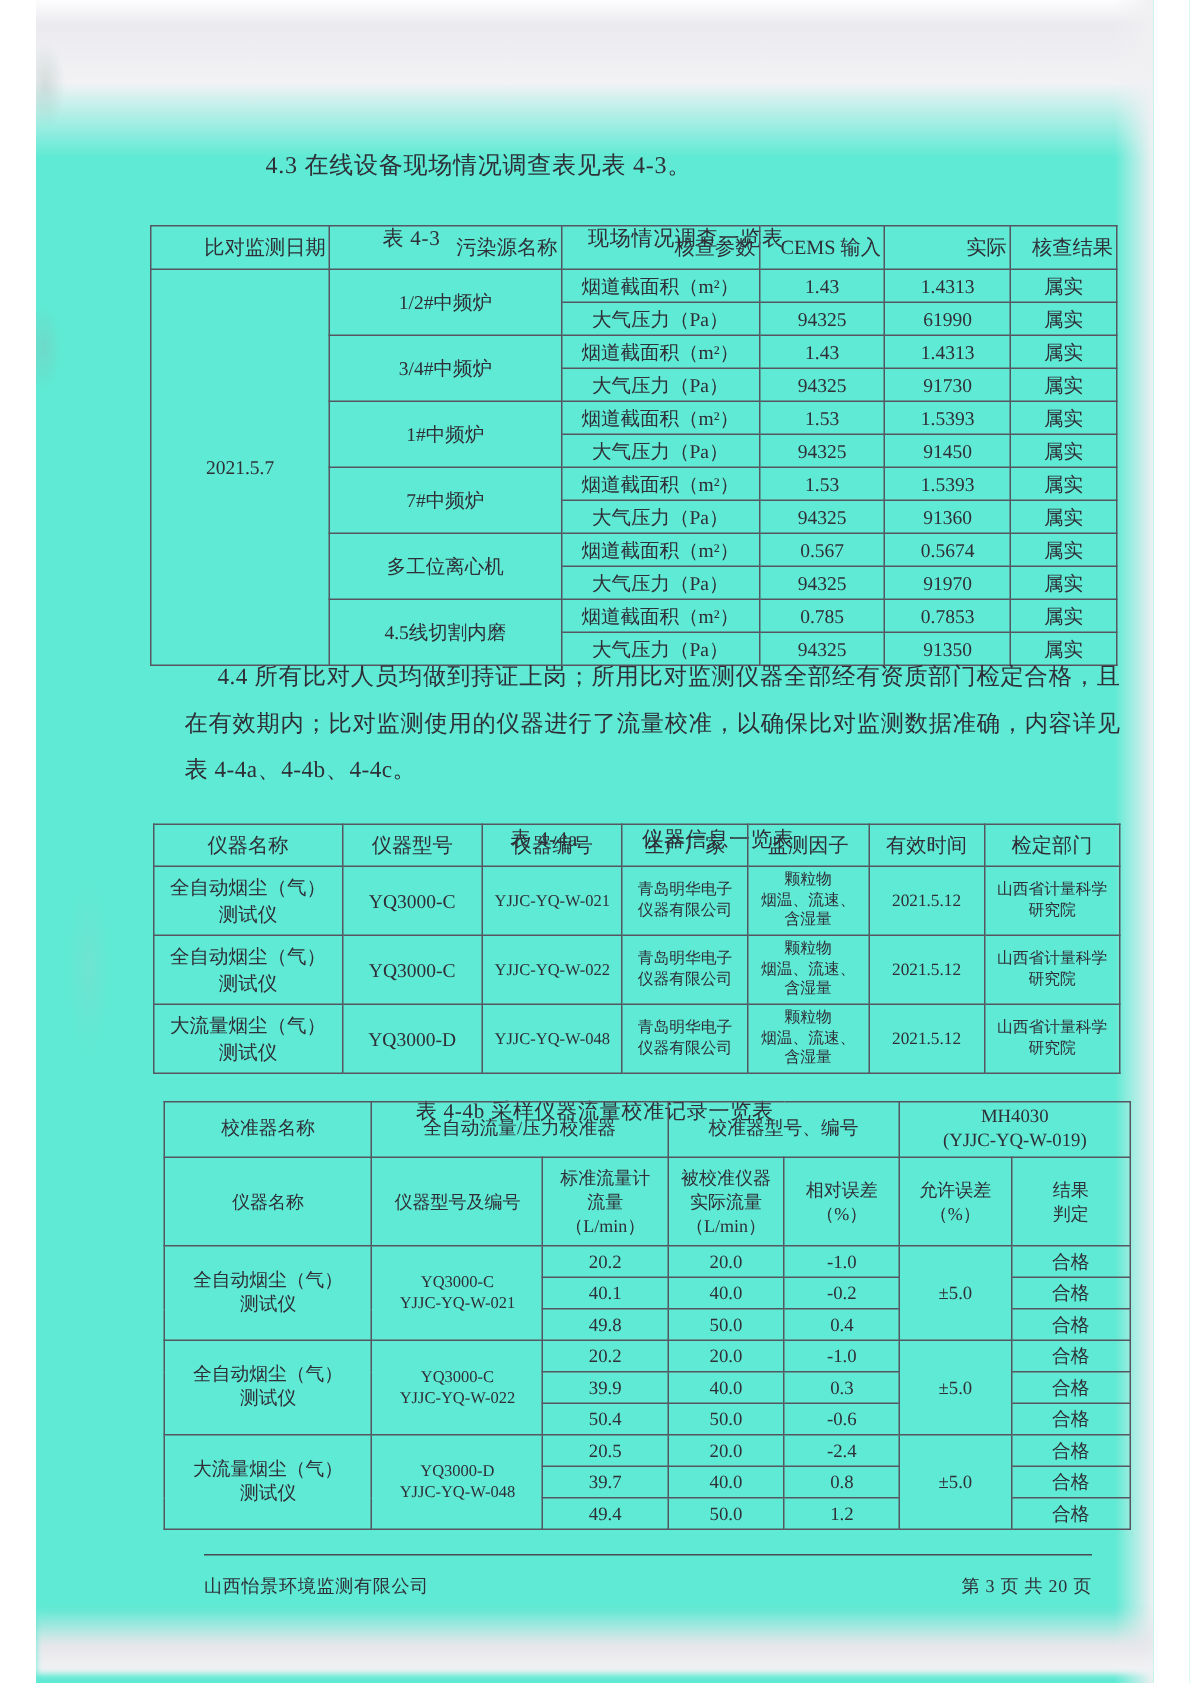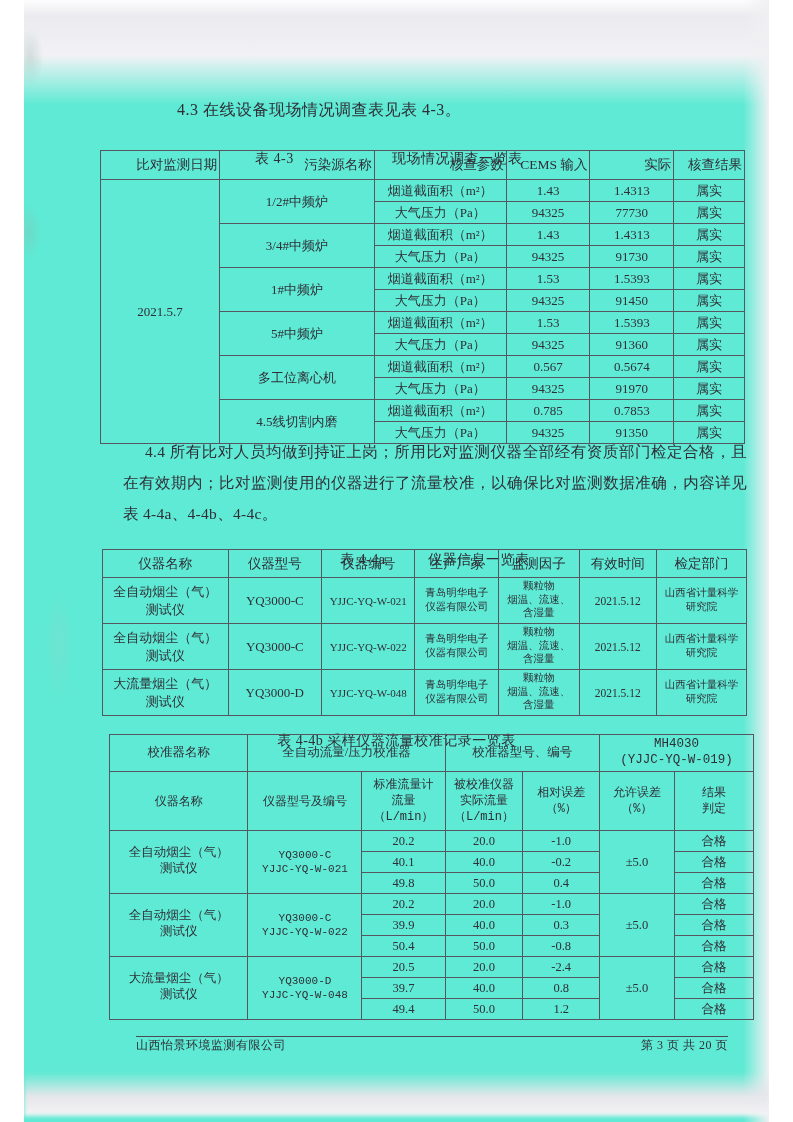--- a/index.html
+++ b/index.html
@@ -35,42 +35,42 @@
   .cap43 .cap-title { position:absolute; left:292px; }
   .cap44a { top:529px; left:76px; width:645px; height:20px; }
   .cap44a .cap-label { position:absolute; left:240px; }
   .cap44a .cap-title { position:absolute; left:328px; }
   .cap44b { top:710px; left:0; width:100%; text-align:center; }
 
   table.t { position:absolute; border-collapse:collapse; table-layout:fixed;
     text-align:center; }
   table.t th, table.t td { border:1px solid #565661; font-weight:normal;
     padding:1px 2px; overflow:hidden; vertical-align:middle; }
-  .pre { white-space:pre-line;font-family:Liberation Mono, monospace; }
+  .pre { white-space:pre-line; }
 
   .t43 { top:150px; left:76px; width:645px; font-size:13px; }
   .t43 thead th { height:26px; font-size:13.5px;text-align:right; }
   .t43 td { height:19px; }
 
   .t44a { top:549px; left:78px; width:645px; font-size:13px; }
   .t44a thead th { height:25px; font-size:13.5px; }
   .t44a td { height:43px; }
   .t44a td.serial { font-size:11px; }
   .t44a td.small { font-size:10.5px; line-height:1.3; }
   .t44a td.valid { font-size:11.5px; }
 
   .t44b { top:734px; left:85px; width:645px; font-size:12.5px; }
   .t44b tr.h1 th { height:34px; font-size:12.5px; line-height:1.25; }
   .t44b tr.h2 th { height:56px; font-size:12px; line-height:1.35; }
   .t44b td { height:18px;text-align:center; }
   .t44b td.name { font-size:12.5px; line-height:1.25; }
   .t44b td.model { font-size:11px; line-height:1.3; }
 
   .footer { position:absolute; top:1036px; left:112px; width:592px;
-    border-top:1.5px solid #4a4a52; padding-top:0;
+    border-top:1.5px solid #4a4a52; padding-top:12px;
     display:flex; justify-content:space-between; font-size:12px; letter-spacing:.5px; }
 </style>
 </head>
 <body>
 
 <div class="paper">
   <div class="shade shade-top"></div>
   <div class="shade shade-right"></div>
   <div class="shade shade-bottom"></div>
   <div class="smudge smudge1"></div>
@@ -108,21 +108,21 @@
         <td rowspan="12">2021.5.7</td>
         <td rowspan="2">1/2#中频炉</td>
         <td>烟道截面积（m²）</td>
         <td>1.43</td>
         <td>1.4313</td>
         <td>属实</td>
       </tr>
       <tr>
         <td>大气压力（Pa）</td>
         <td>94325</td>
-        <td>77730</td>
+        <td>61990</td>
         <td>属实</td>
       </tr>
       <tr>
         <td rowspan="2">3/4#中频炉</td>
         <td>烟道截面积（m²）</td>
         <td>1.43</td>
         <td>1.4313</td>
         <td>属实</td>
       </tr>
       <tr>
@@ -138,21 +138,21 @@
         <td>1.5393</td>
         <td>属实</td>
       </tr>
       <tr>
         <td>大气压力（Pa）</td>
         <td>94325</td>
         <td>91450</td>
         <td>属实</td>
       </tr>
       <tr>
-        <td rowspan="2">5#中频炉</td>
+        <td rowspan="2">7#中频炉</td>
         <td>烟道截面积（m²）</td>
         <td>1.53</td>
         <td>1.5393</td>
         <td>属实</td>
       </tr>
       <tr>
         <td>大气压力（Pa）</td>
         <td>94325</td>
         <td>91360</td>
         <td>属实</td>
@@ -334,21 +334,21 @@
       </tr>
       <tr>
         <td>39.9</td>
         <td>40.0</td>
         <td>0.3</td>
         <td>合格</td>
       </tr>
       <tr>
         <td>50.4</td>
         <td>50.0</td>
-        <td>-0.8</td>
+        <td>-0.6</td>
         <td>合格</td>
       </tr>
       <tr>
         <td rowspan="3" class="name pre">大流量烟尘（气）
 测试仪</td>
         <td rowspan="3" class="model pre">YQ3000-D
 YJJC-YQ-W-048</td>
         <td>20.5</td>
         <td>20.0</td>
         <td>-2.4</td>

